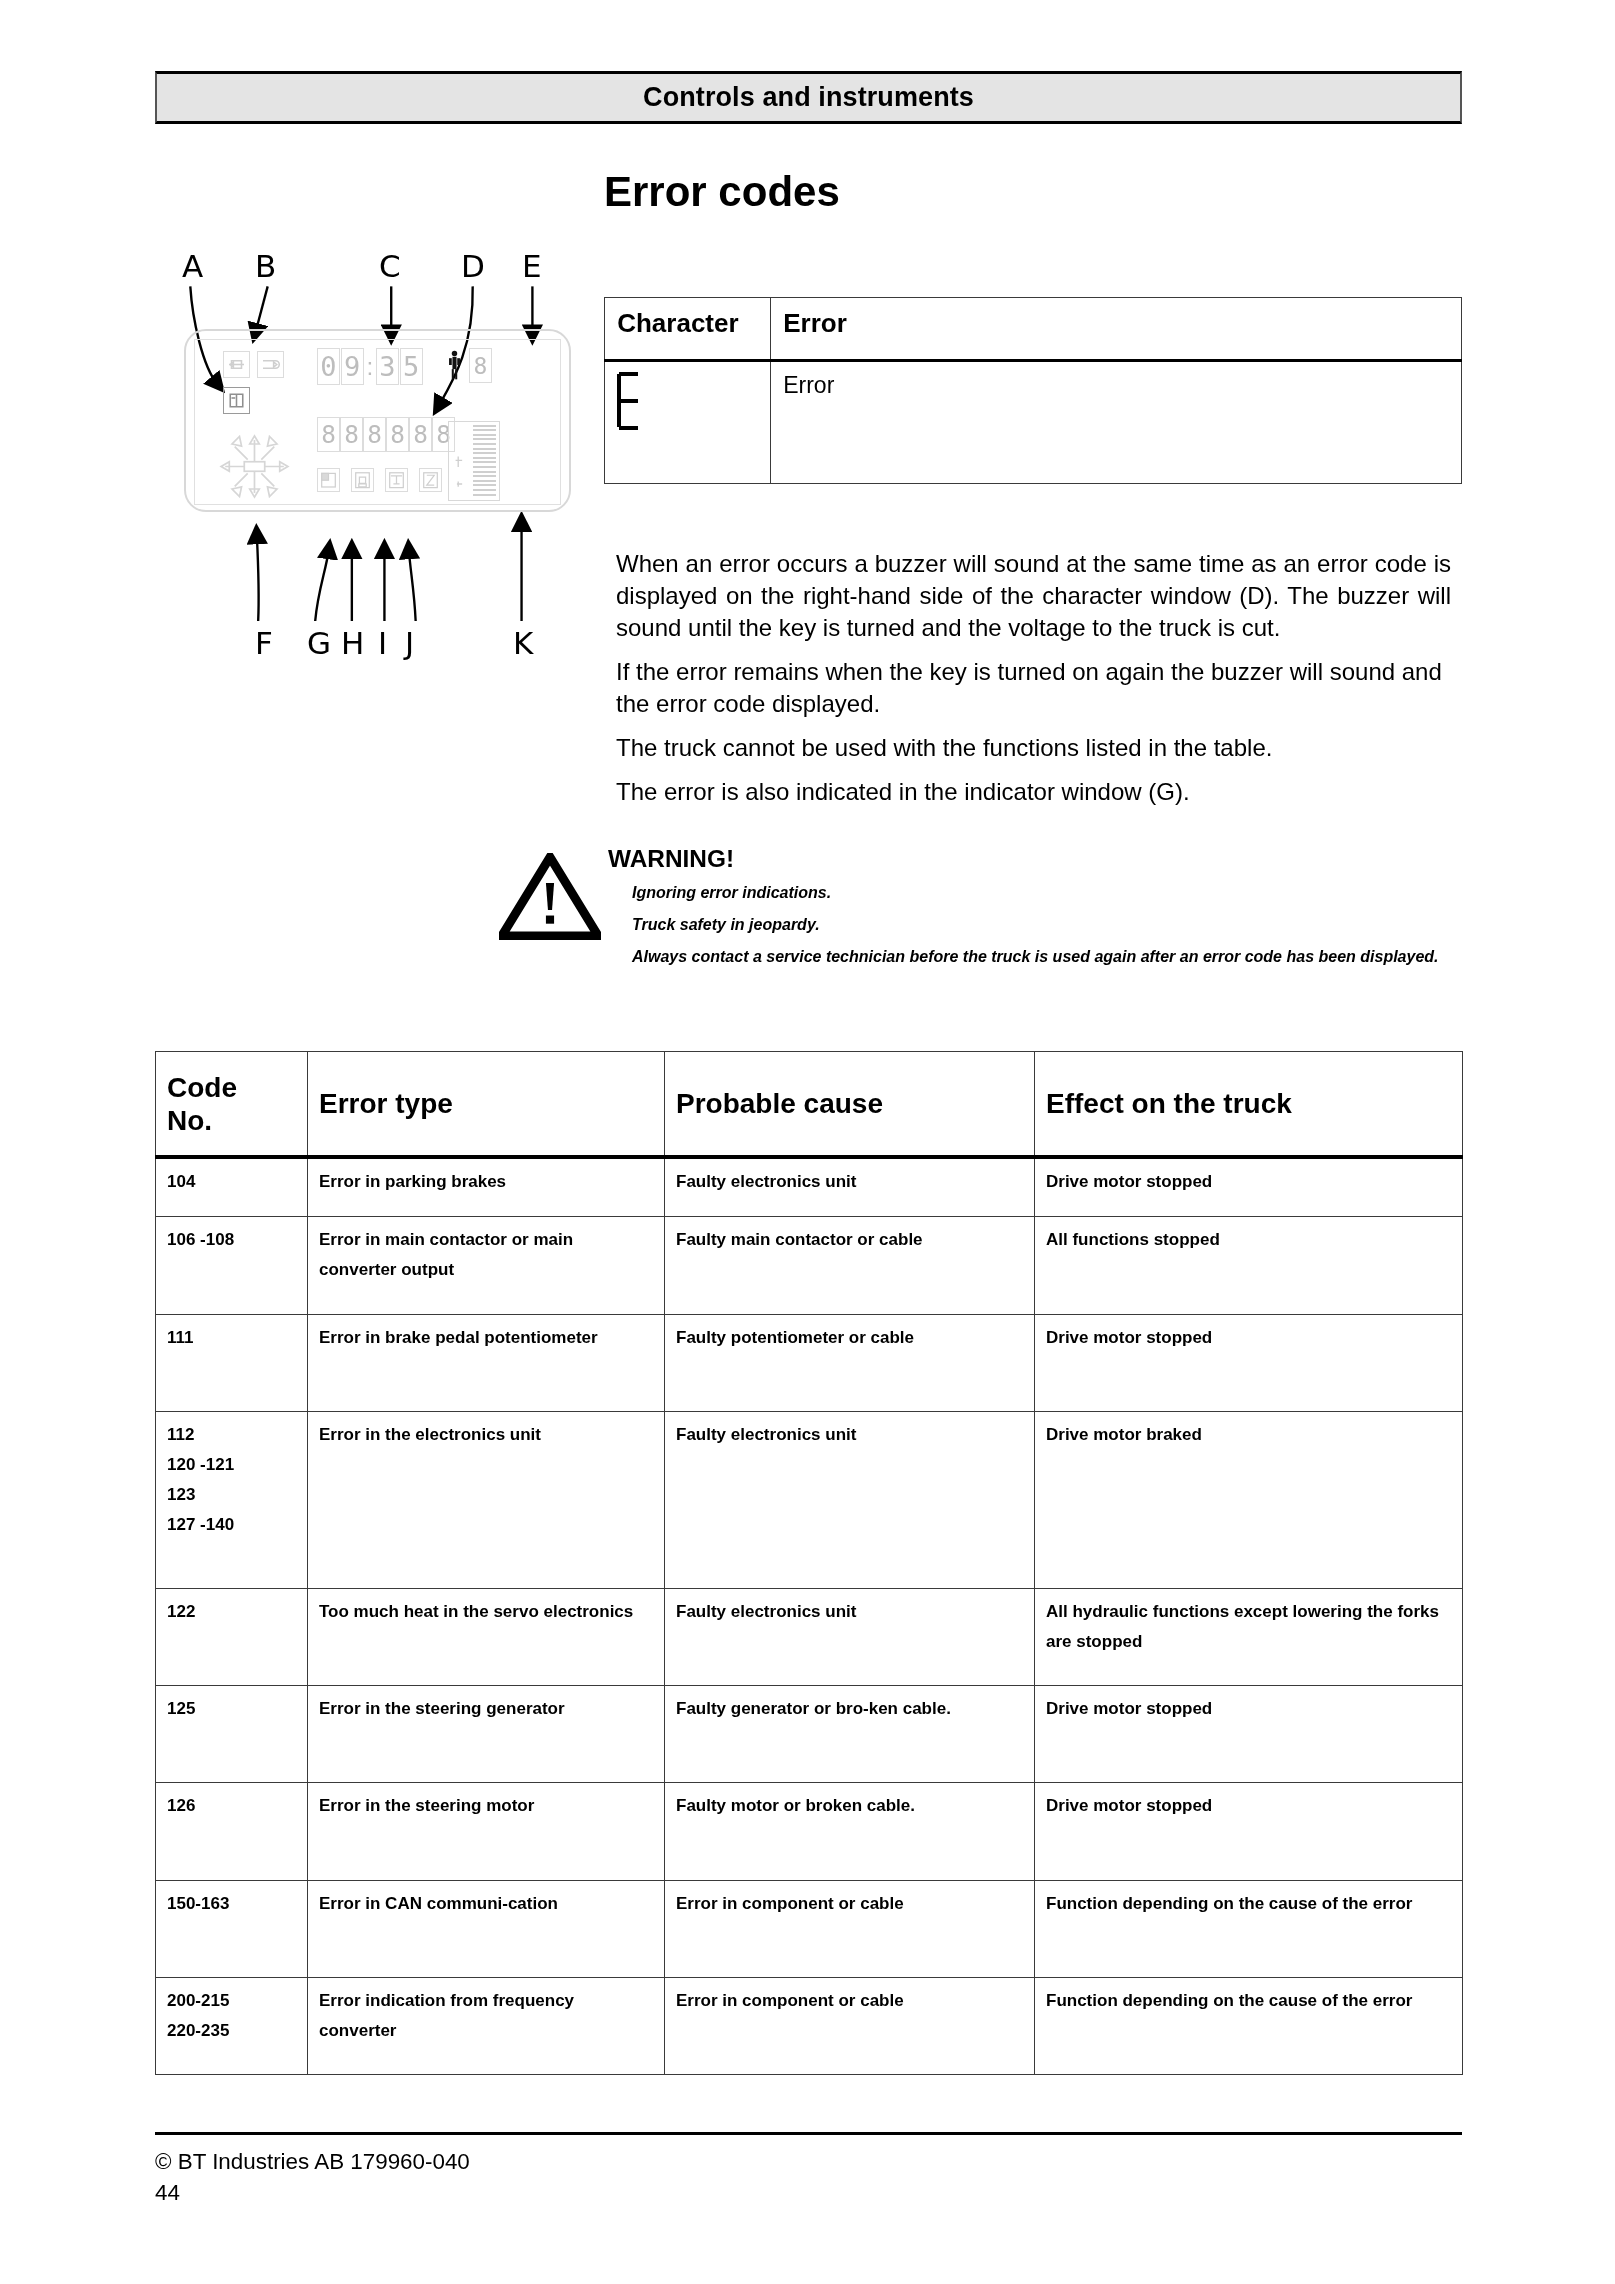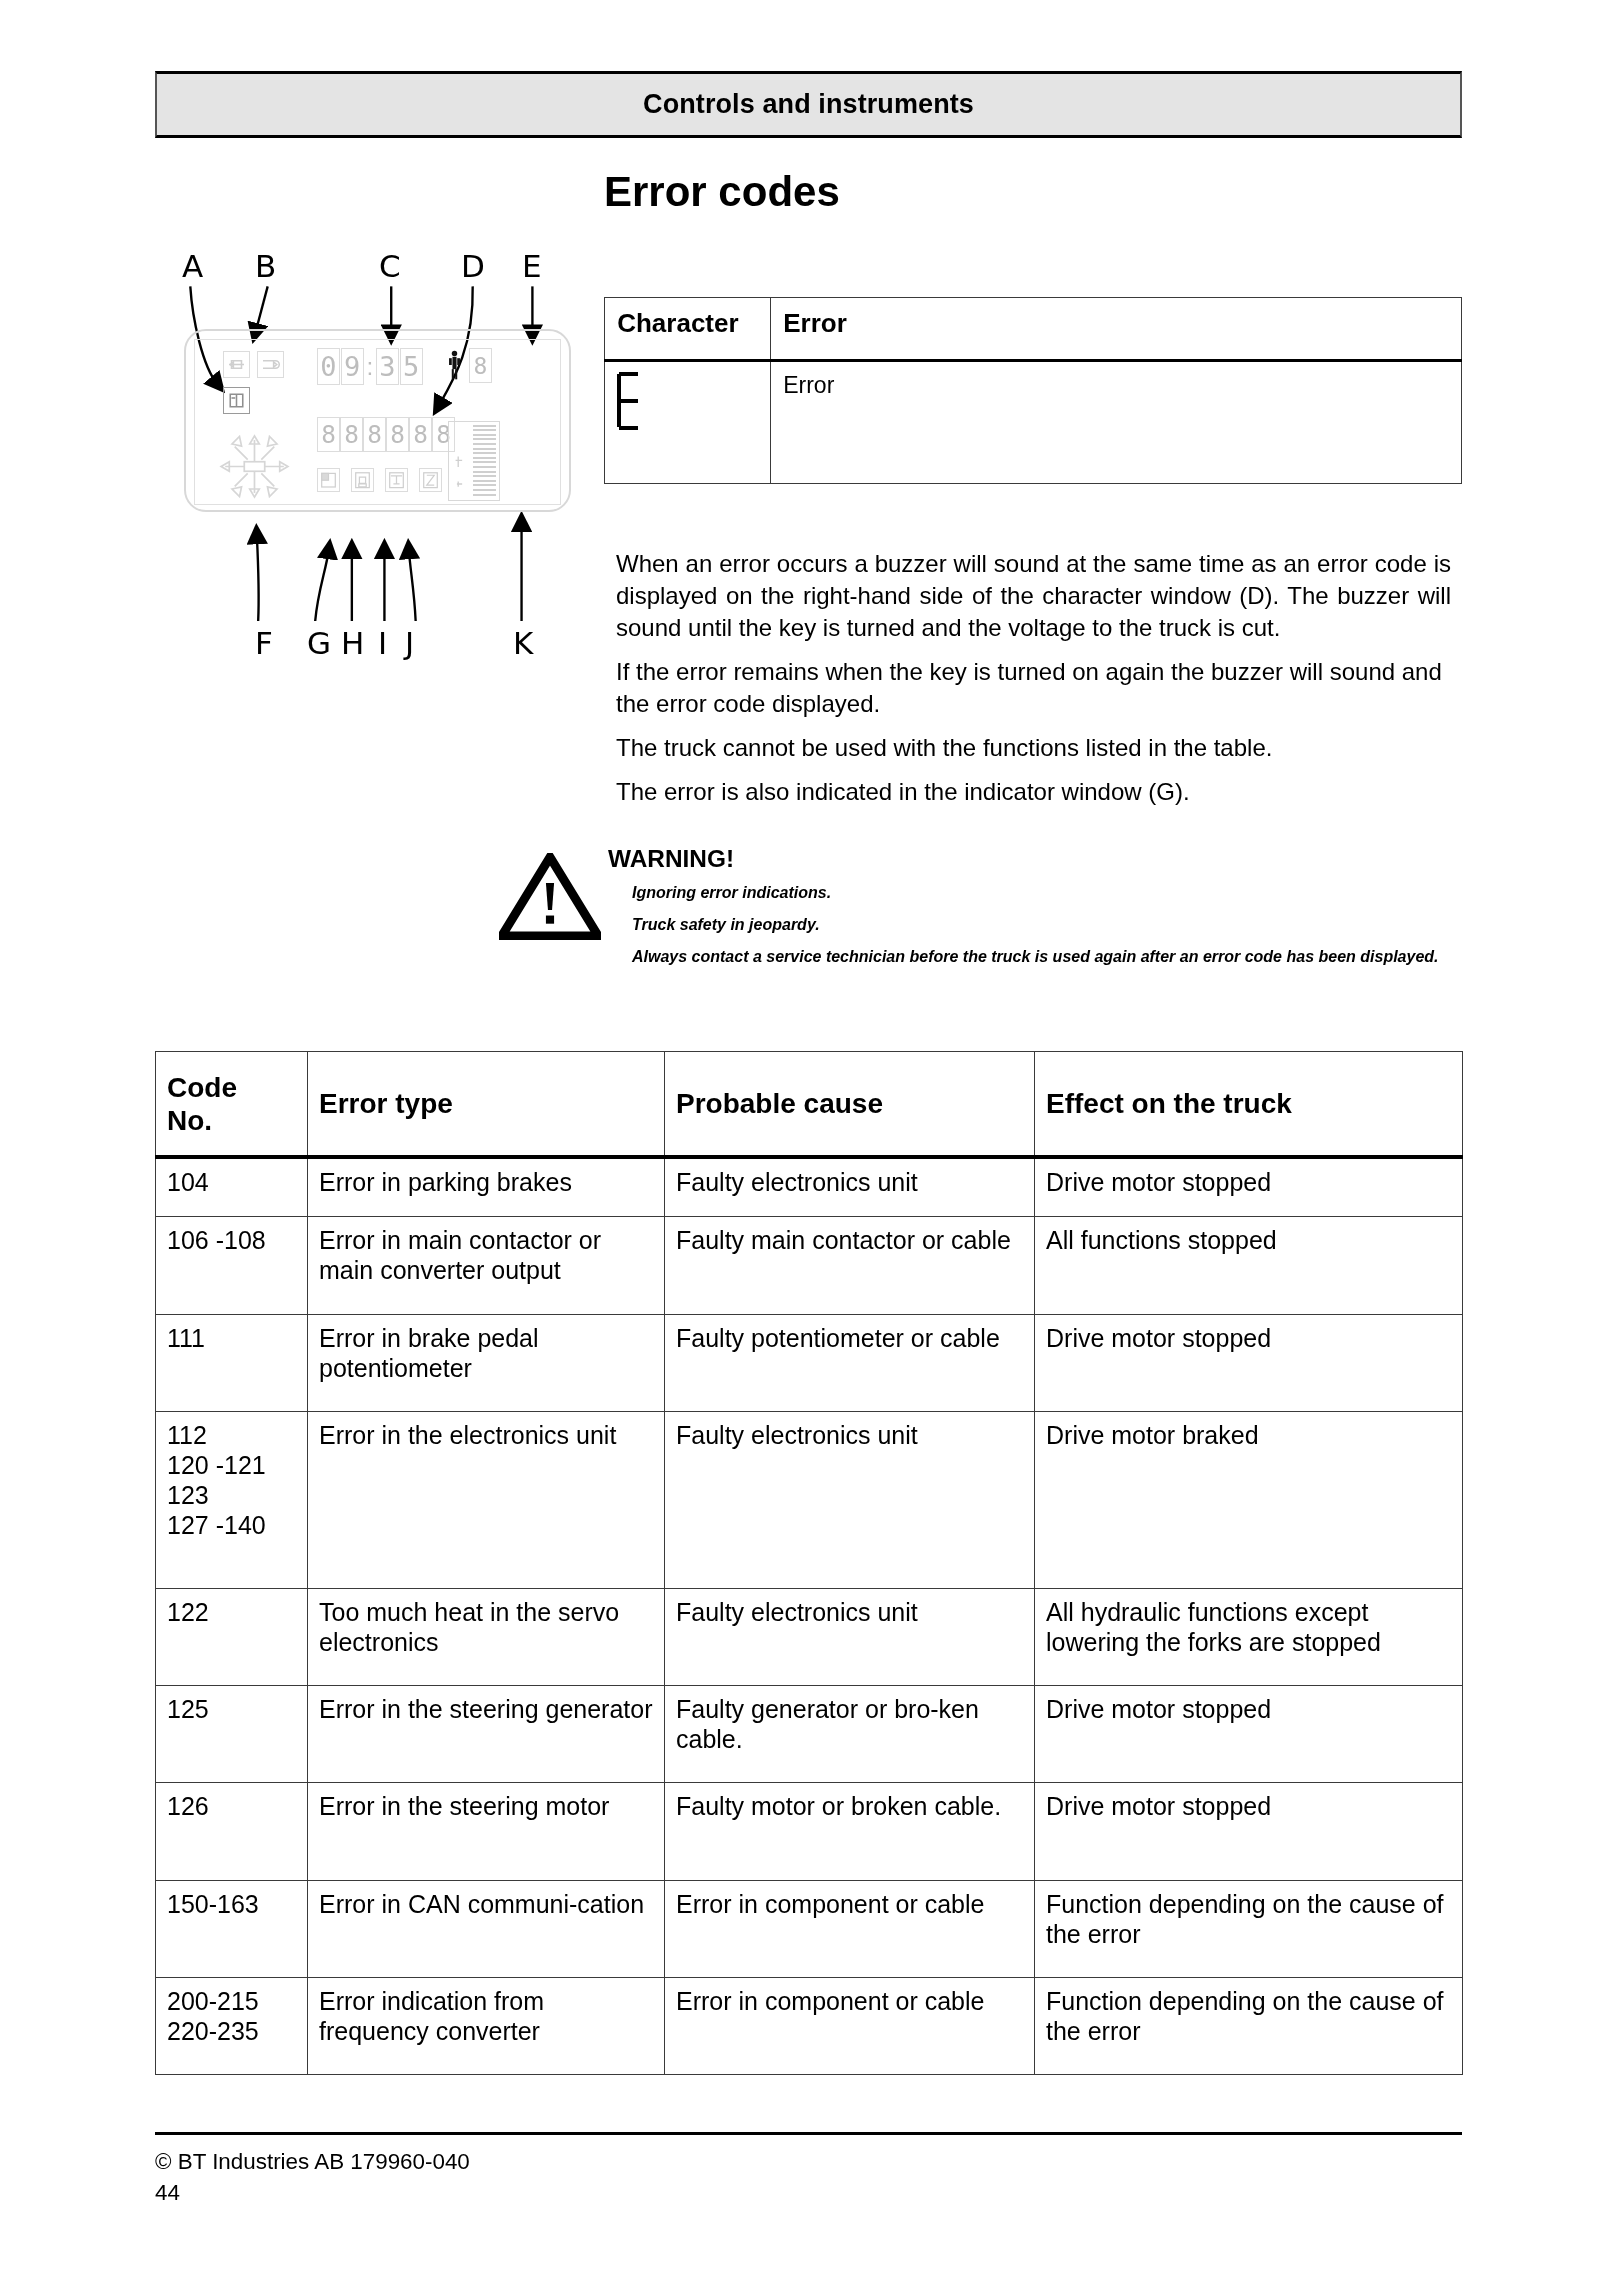--- a/index.html
+++ b/index.html
@@ -15,21 +15,21 @@
     color: #000000;
     overflow: hidden;
   }
 
   
   .page-header {
     position: absolute;
     left: 155px;
     top: 71px;
     width: 1307px;
-    height: 67px;
+    height: 53px;
     background: #e4e4e4;
     border-top: 3.4px solid #000;
     border-bottom: 3.4px solid #000;
     border-left: 2px solid #555;
     border-right: 2px solid #555;
     box-sizing: border-box;
     display: flex;
     align-items: center;
     justify-content: center;
   }
@@ -315,22 +315,23 @@
   }
   .codes-table col.k1 { width: 152px; }
   .codes-table col.k2 { width: 357px; }
   .codes-table col.k3 { width: 370px; }
   .codes-table col.k4 { width: 428px; }
   .codes-table th, .codes-table td {
     border: 1.4px solid #3a3a3a;
     vertical-align: top;
     text-align: left;
     padding: 8.1px 11px;
-    font-size: 25px;
+    font-size: 17px;
     line-height: 30px;
+    font-weight: bold;
   }
   .codes-table thead th {
     font-weight: bold;
     font-size: 28px;
     line-height: 33px;
     height: 87px;
     border-bottom: 4.1px solid #000;
     vertical-align: middle;
   }
   .codes-table tbody td { height: 41px; }

